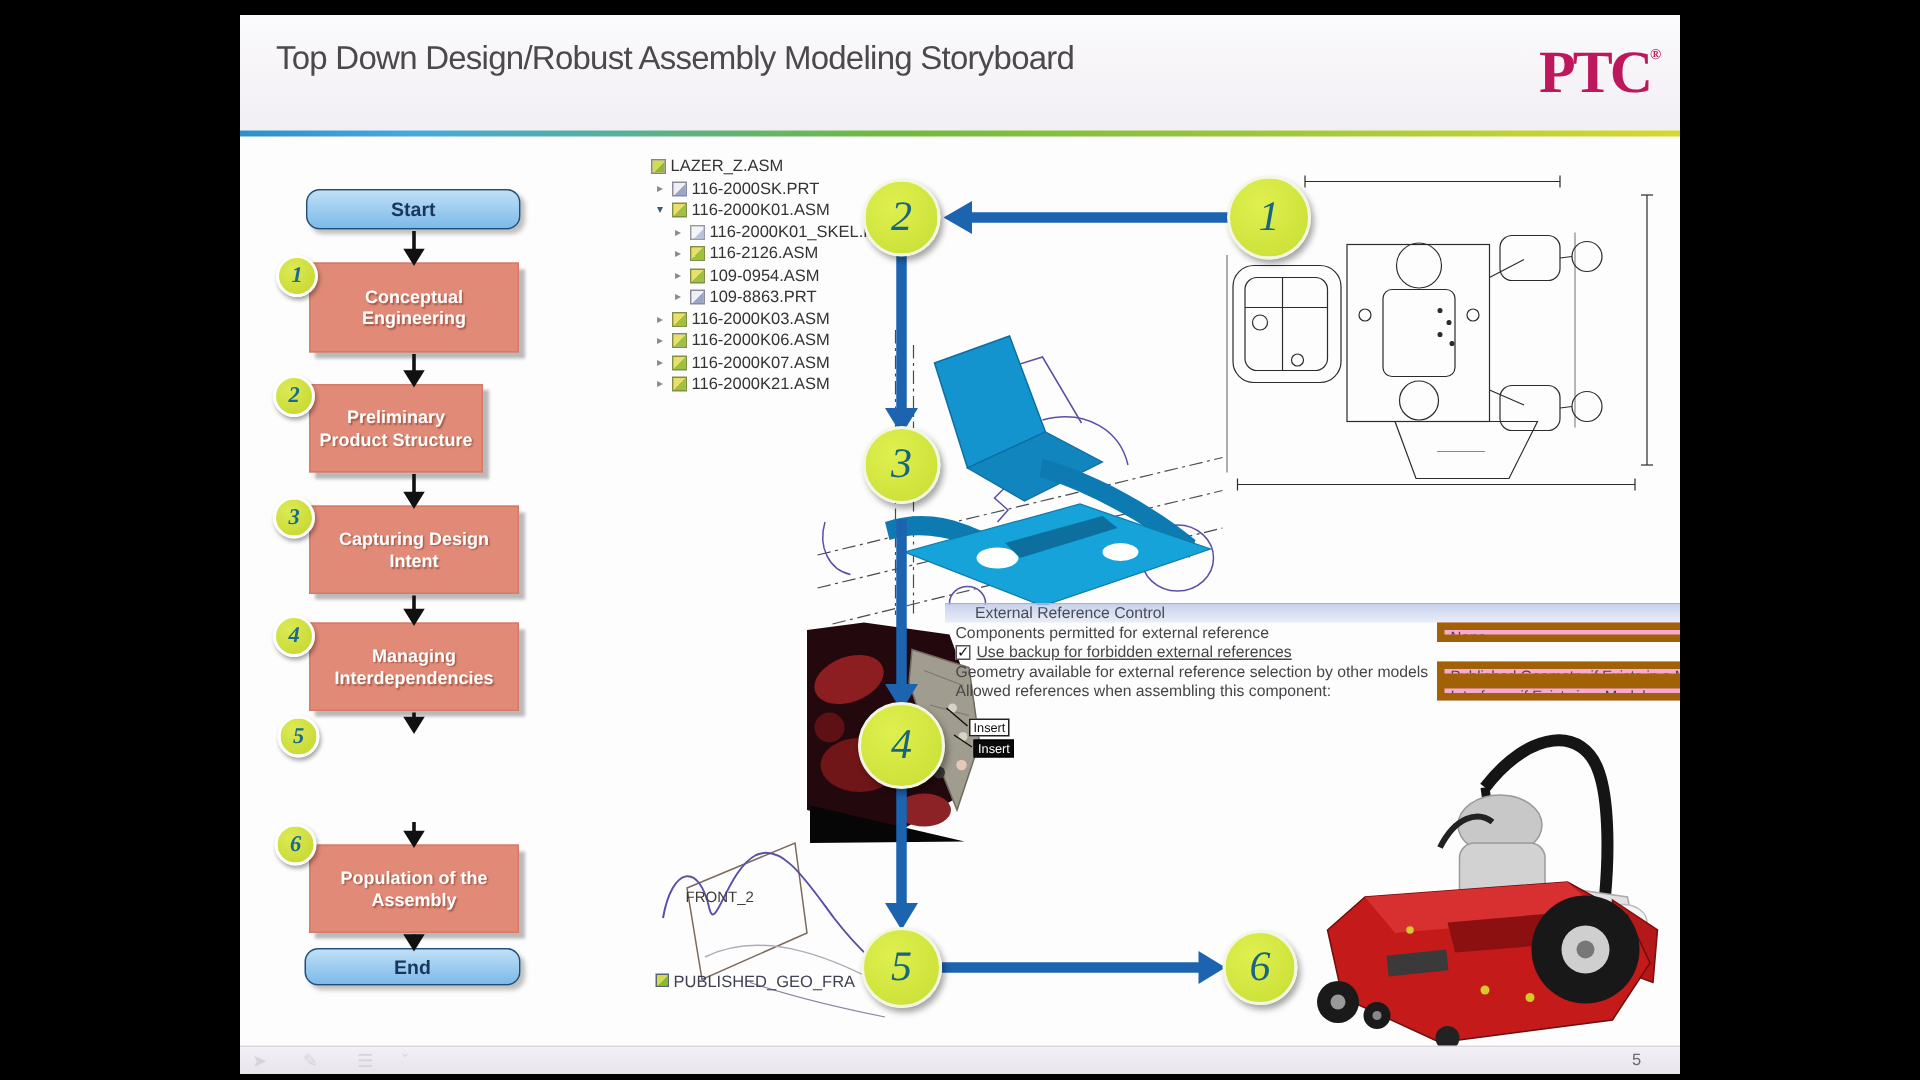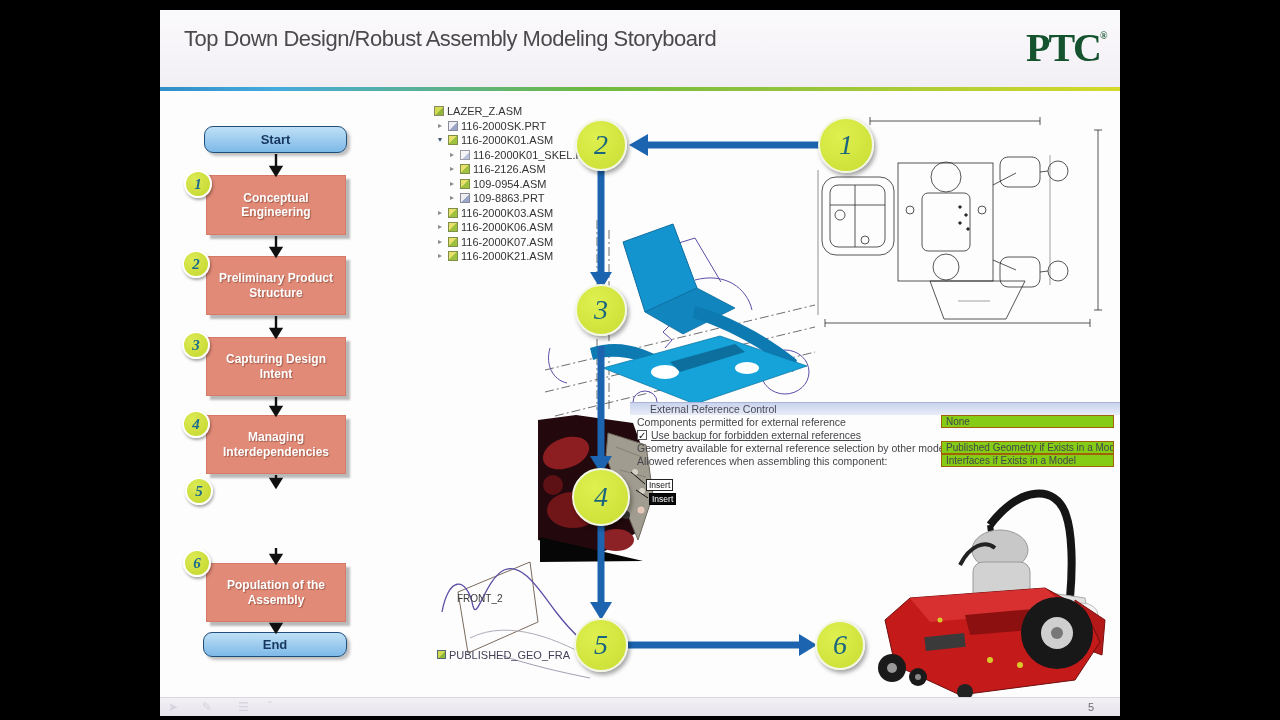--- a/index.html
+++ b/index.html
@@ -5,21 +5,21 @@
   * { margin:0; padding:0; box-sizing:border-box; }
   body { background:#000; font-family:"Liberation Sans", sans-serif; }
   #stage { position:relative; width:1280px; height:720px; background:#000; overflow:hidden; }
   #slide { position:absolute; left:160px; top:10px; width:960px; height:706px; background:#fefdfe; overflow:hidden; }
 
   
   .hdr { position:absolute; left:0; top:0; width:960px; height:77px;
          background:linear-gradient(#fbfafc,#f2eff4); }
   .title { position:absolute; left:24px; top:16px; font-size:22px; color:#4c494d; letter-spacing:-0.5px; white-space:nowrap; }
   .ptc { position:absolute; left:866px; top:14px; font-family:"Liberation Serif", serif; font-weight:bold;
-         font-size:40px; color:#14532d; letter-spacing:-2px; }
+         font-size:40px; color:#be185d; letter-spacing:-2px; }
   .ptc sup { font-size:10px; letter-spacing:0; vertical-align:22px; }
   .hdr-line { position:absolute; left:0; top:77px; width:960px; height:4px;
       background:linear-gradient(90deg,#2f8fc9 0%,#45aade 12%,#6fb93f 45%,#9cc63b 70%,#d5da2a 100%); }
 
   
   .term { position:absolute; border:1.5px solid #1f4e79; border-radius:9px;
           background:linear-gradient(#bfe0f6,#7db9e8); color:#17375e; font-weight:bold; font-size:13px;
           display:flex; align-items:center; justify-content:center; box-shadow:3px 3px 3px rgba(140,140,140,.55); }
   .step { position:absolute; background:#e18a77; border:1px solid #d47a67; color:#fff; font-weight:bold;
           font-size:12px; text-align:center; display:flex; align-items:center; justify-content:center;
@@ -50,22 +50,22 @@
   .ti-asmroot { background:linear-gradient(135deg,#d3dc50 55%, #8fb83a 45%); }
   .ti-asm  { background:linear-gradient(135deg,#e9e06c 50%, #9ec23f 50%); border-color:#7f8f4a; }
   .ti-prt  { background:linear-gradient(135deg,#eeeef3 55%, #9aa6c8 45%); border-color:#8b8b9b; }
   .ti-skel { background:linear-gradient(135deg,#f4f4f4 60%, #b8c4dd 40%); border-color:#9b9ba8; }
 
   
   .erc-h { position:absolute; left:470px; top:392px; width:504px; height:13px;
            background:linear-gradient(#c9d3ee,#e9edf8); border-top:1px solid #aab4d6;
            font-size:10.5px; color:#4a4a56; line-height:13px; padding-left:20px; z-index:4; }
   .erc-l { position:absolute; font-size:10.5px; color:#454549; white-space:nowrap; z-index:4; }
-  .erc-v { position:absolute; left:781px; width:173px; height:13px; background:#84cc16;
-           border:1px solid #a16207; font-size:10px; color:#454549; line-height:11px;
+  .erc-v { position:absolute; left:798px; width:173px; height:13px; background:#f9a8d4;
+           border:5px solid #a16207; font-size:10px; color:#454549; line-height:11px;
            padding-left:4px; white-space:nowrap; overflow:hidden; z-index:4; }
   .cbx { position:absolute; left:477px; top:420px; width:10px; height:10px; background:#fff;
          border:1px solid #555; font-size:10px; line-height:9px; color:#111; text-align:center; z-index:4; }
 
   
   .tip { position:absolute; font-size:8.5px; padding:0 2px; line-height:10px; z-index:6; white-space:nowrap; }
   .tip-a { background:#fff; border:1px solid #222; color:#111; }
   .tip-b { background:#0a0a0a; border:1px solid #000; color:#fff; }
 
   
@@ -282,21 +282,21 @@
           <span>116-2000K21.ASM</span>
         </div>
   </div>
 
   <div class="term" style="left:44px; top:116px; width:143px; height:27px;">
         <span>Start</span>
       </div>
   <div class="step" style="left:46px; top:165px; width:140px; height:60px;">
         <span>Conceptual Engineering</span>
       </div>
-  <div class="step" style="left:46px; top:246px; width:140px; height:59px;">
+  <div class="step" style="left:46px; top:246px; width:116px; height:59px;">
         <span>Preliminary Product Structure</span>
       </div>
   <div class="step" style="left:46px; top:405px; width:140px; height:59px;">
         <span>Managing Interdependencies</span>
       </div>
   <div class="step" style="left:46px; top:327px; width:140px; height:59px;">
         <span>Capturing Design Intent</span>
       </div>
   <div class="step" style="left:46px; top:553px; width:140px; height:59px;">
         <span>Population of the Assembly</span>

